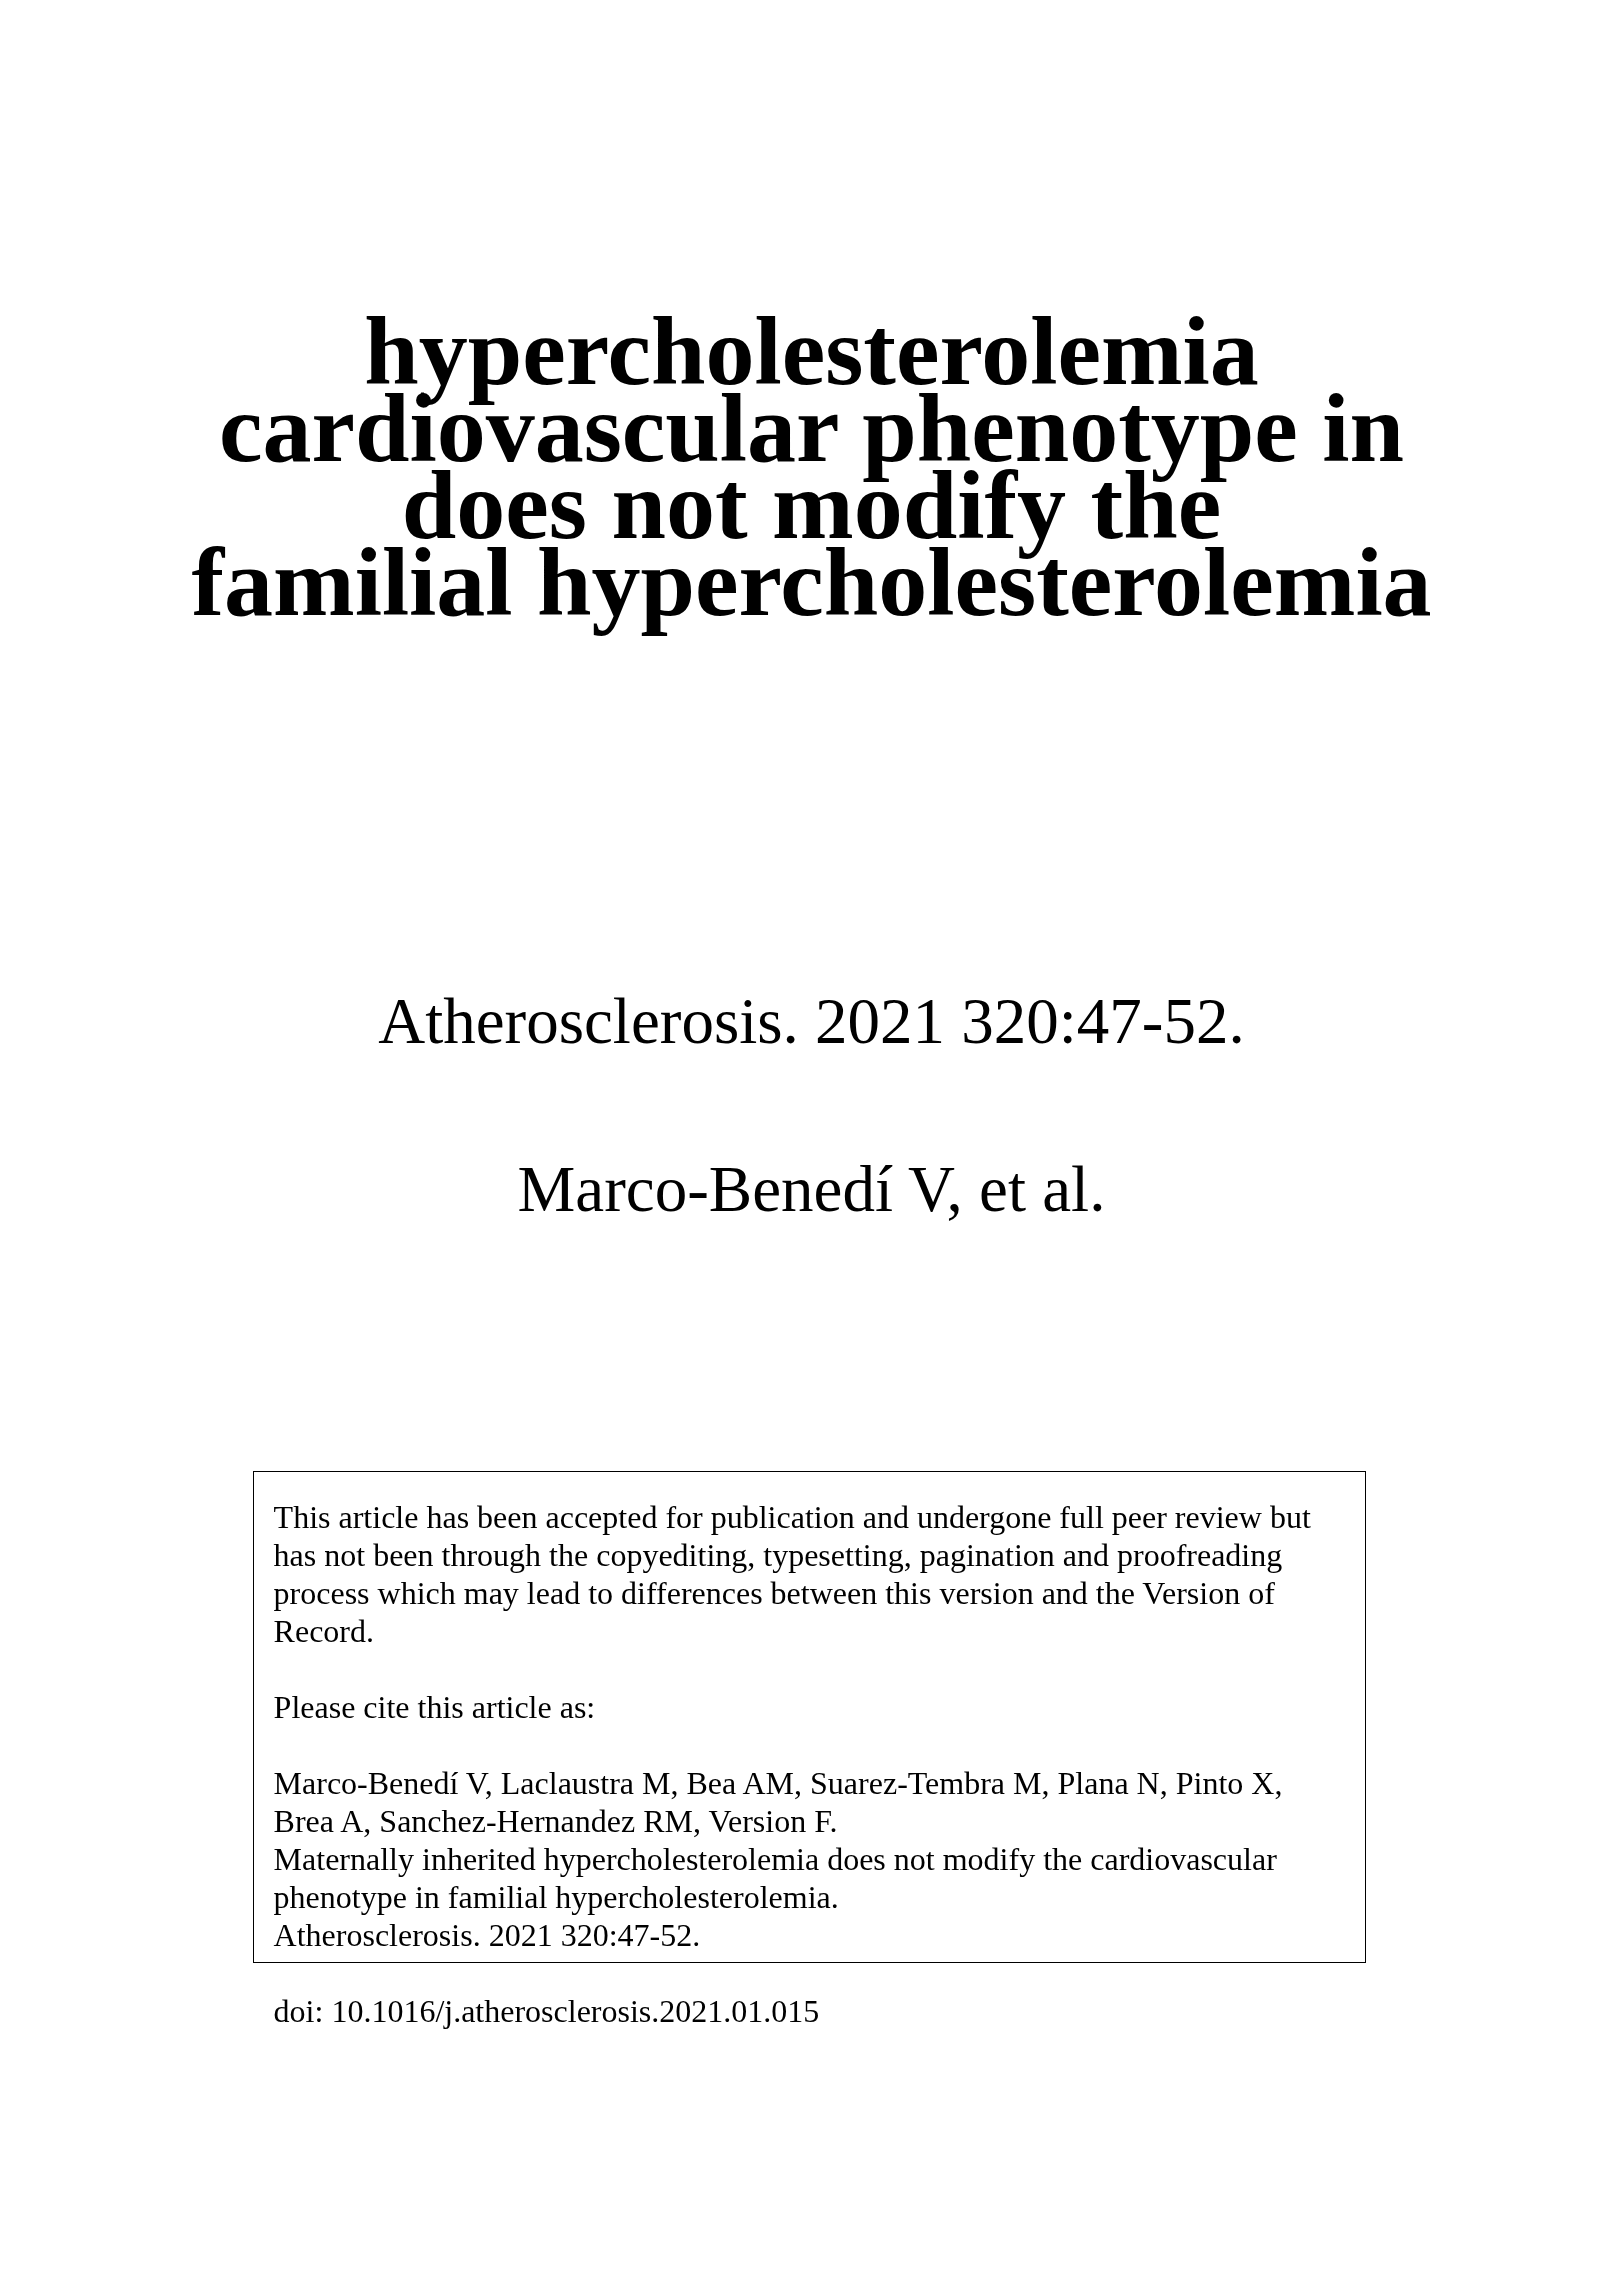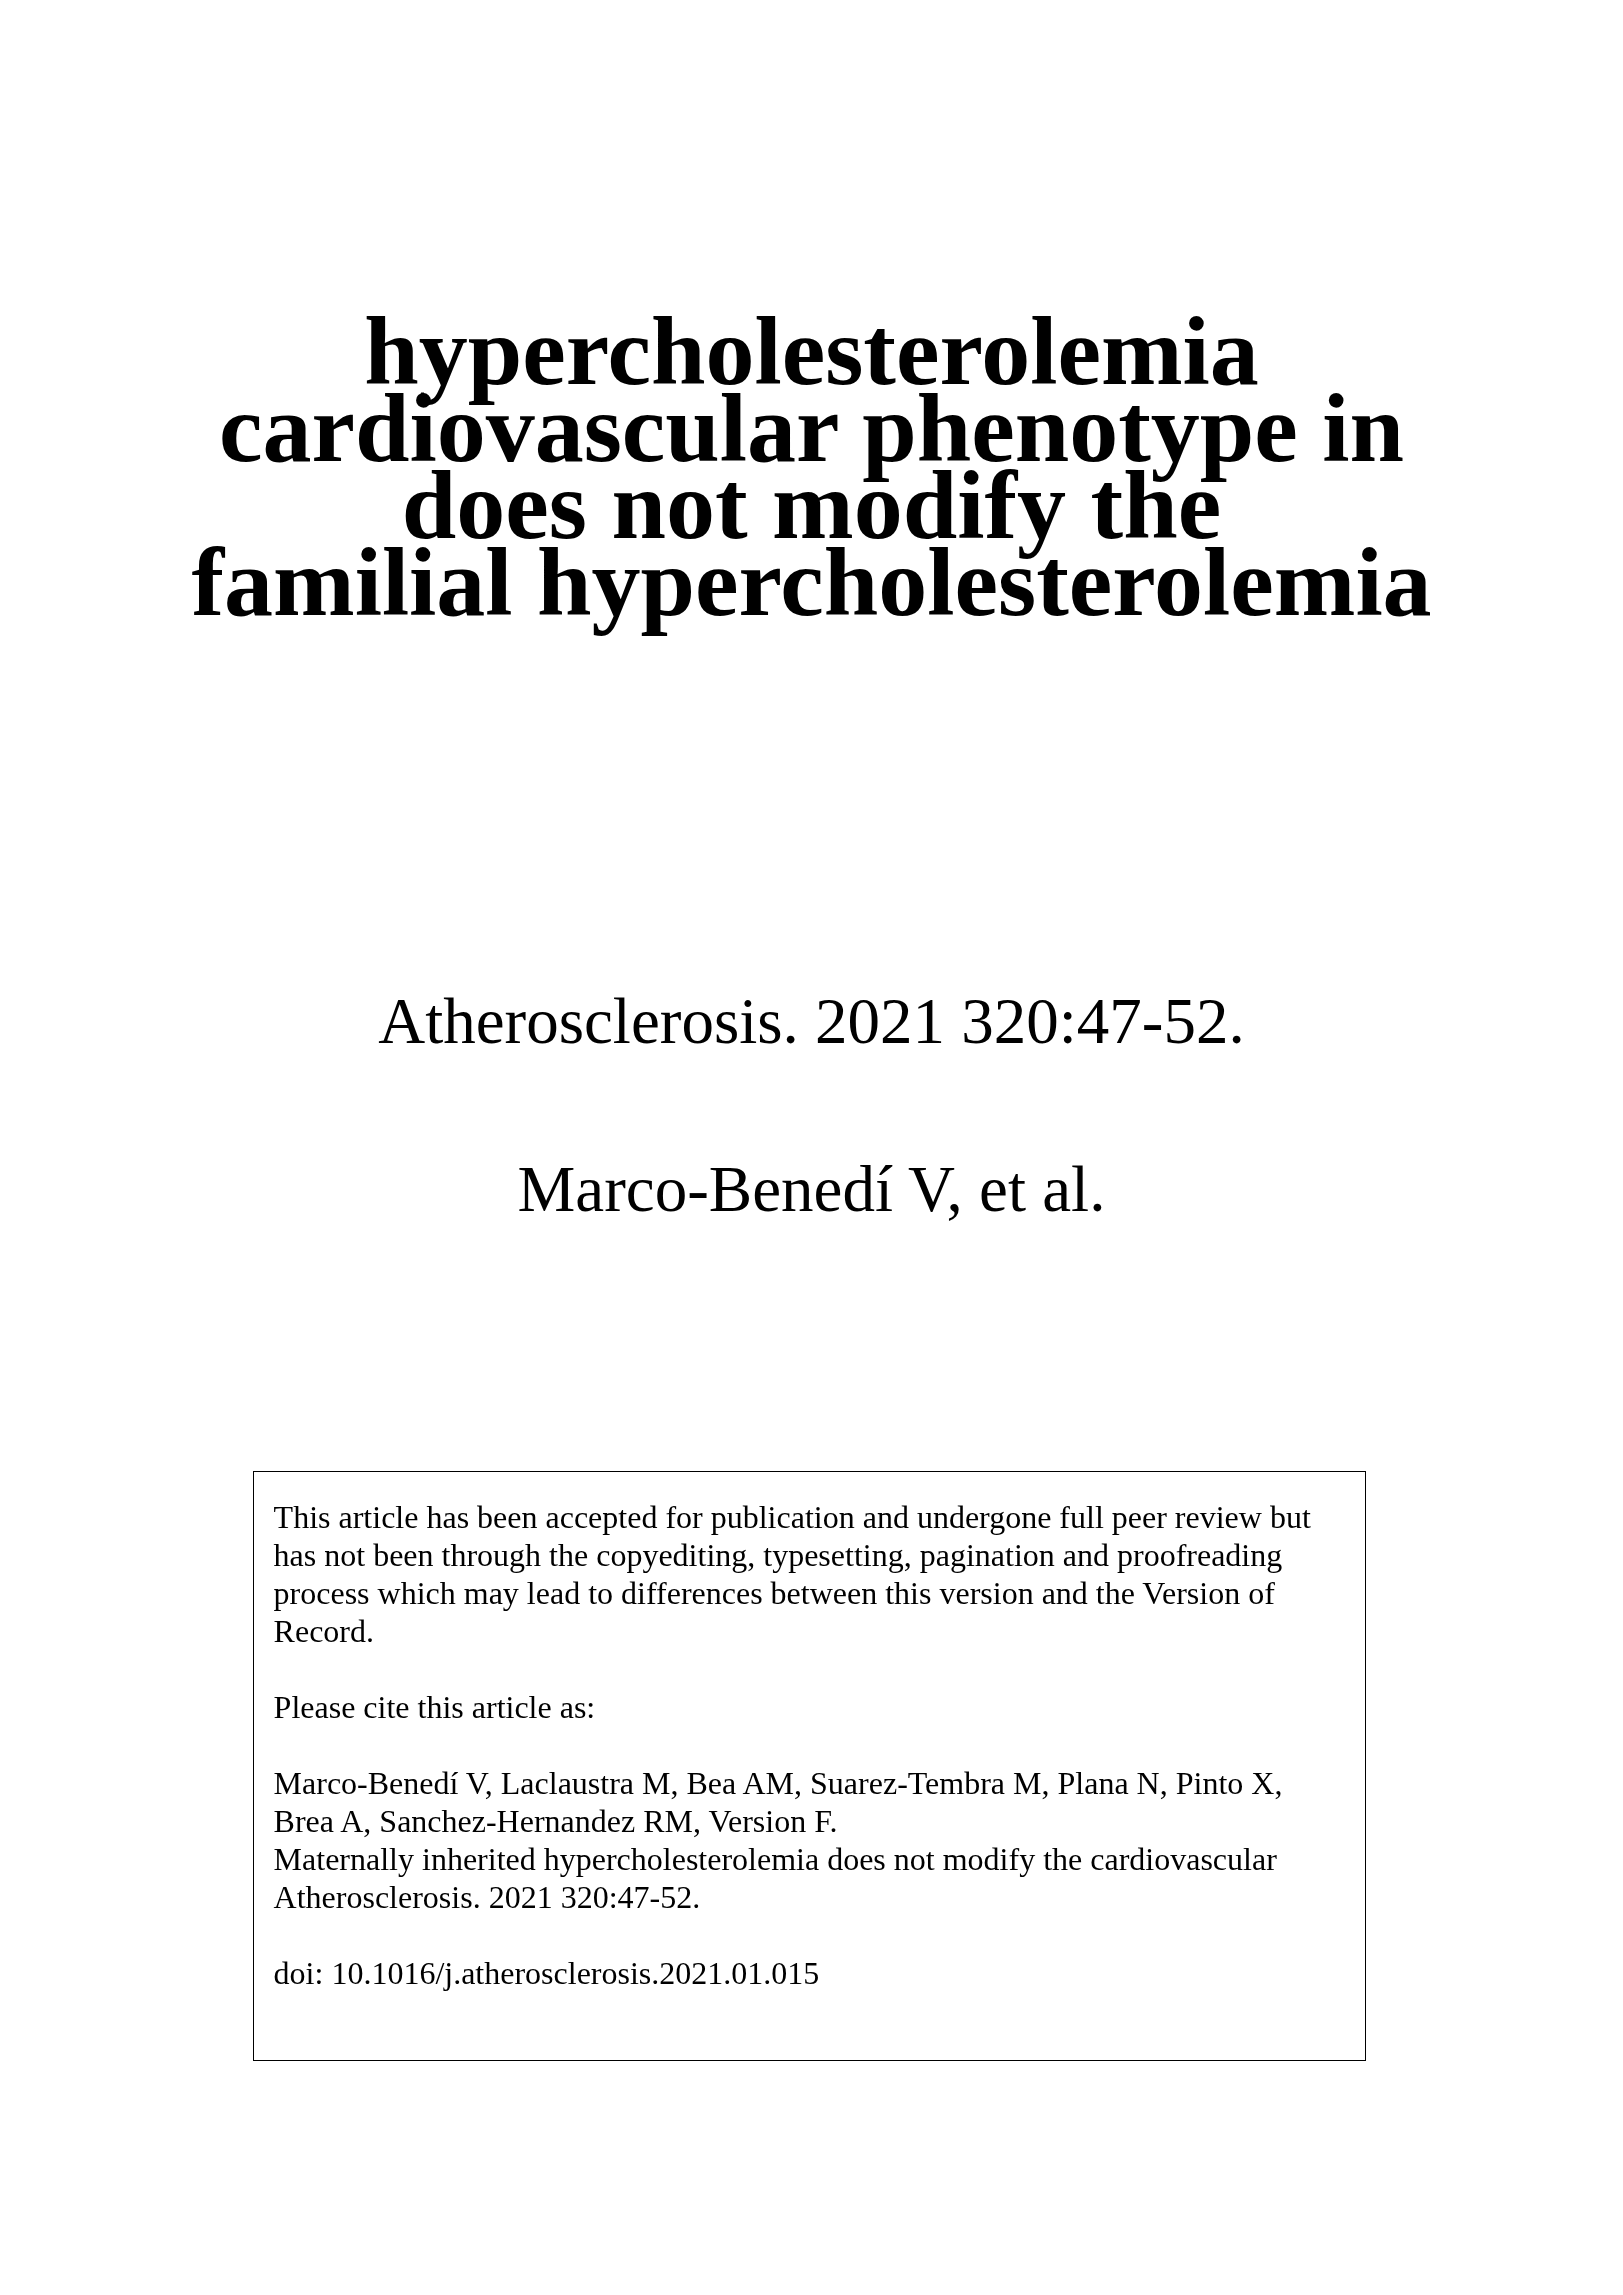--- a/index.html
+++ b/index.html
@@ -46,21 +46,21 @@
       text-align: center;
       font-size: 65px;
       line-height: 79px;
       margin-top: 14px;
     }
     .notice-box {
       position: absolute;
       left: 253px;
       top: 1471px;
       width: 1113px;
-      height: 590px;
+      height: 492px;
       border: 1.3px solid #000000;
       box-sizing: border-box;
       padding: 26px 0 0 19.6px;
       font-size: 32px;
       line-height: 38px;
     }
     .notice-box p {
       margin: 0;
     }
     .notice-box .gap {
@@ -82,17 +82,18 @@
 <div class="authors">Marco-Benedí V, et al.</div>
 
 <div class="notice-box">
   <p style="width: 1060px;">This article has been accepted for publication and undergone full peer review but has not been through the copyediting, typesetting, pagination and proofreading process which may lead to differences between this version and the Version of Record.</p>
   <div class="gap"></div>
   <p>Please cite this article as:</p>
   <div class="gap"></div>
   <p>Marco-Benedí V, Laclaustra M, Bea AM, Suarez-Tembra M, Plana N, Pinto X,</p>
   <p>Brea A, Sanchez-Hernandez RM, Version F.</p>
   <p>Maternally inherited hypercholesterolemia does not modify the cardiovascular</p>
+  <p>phenotype in familial hypercholesterolemia.</p>
   <p>Atherosclerosis. 2021 320:47-52.</p>
   <div class="gap"></div>
   <p>doi: 10.1016/j.atherosclerosis.2021.01.015</p>
 </div>
 
 
 </body></html>

